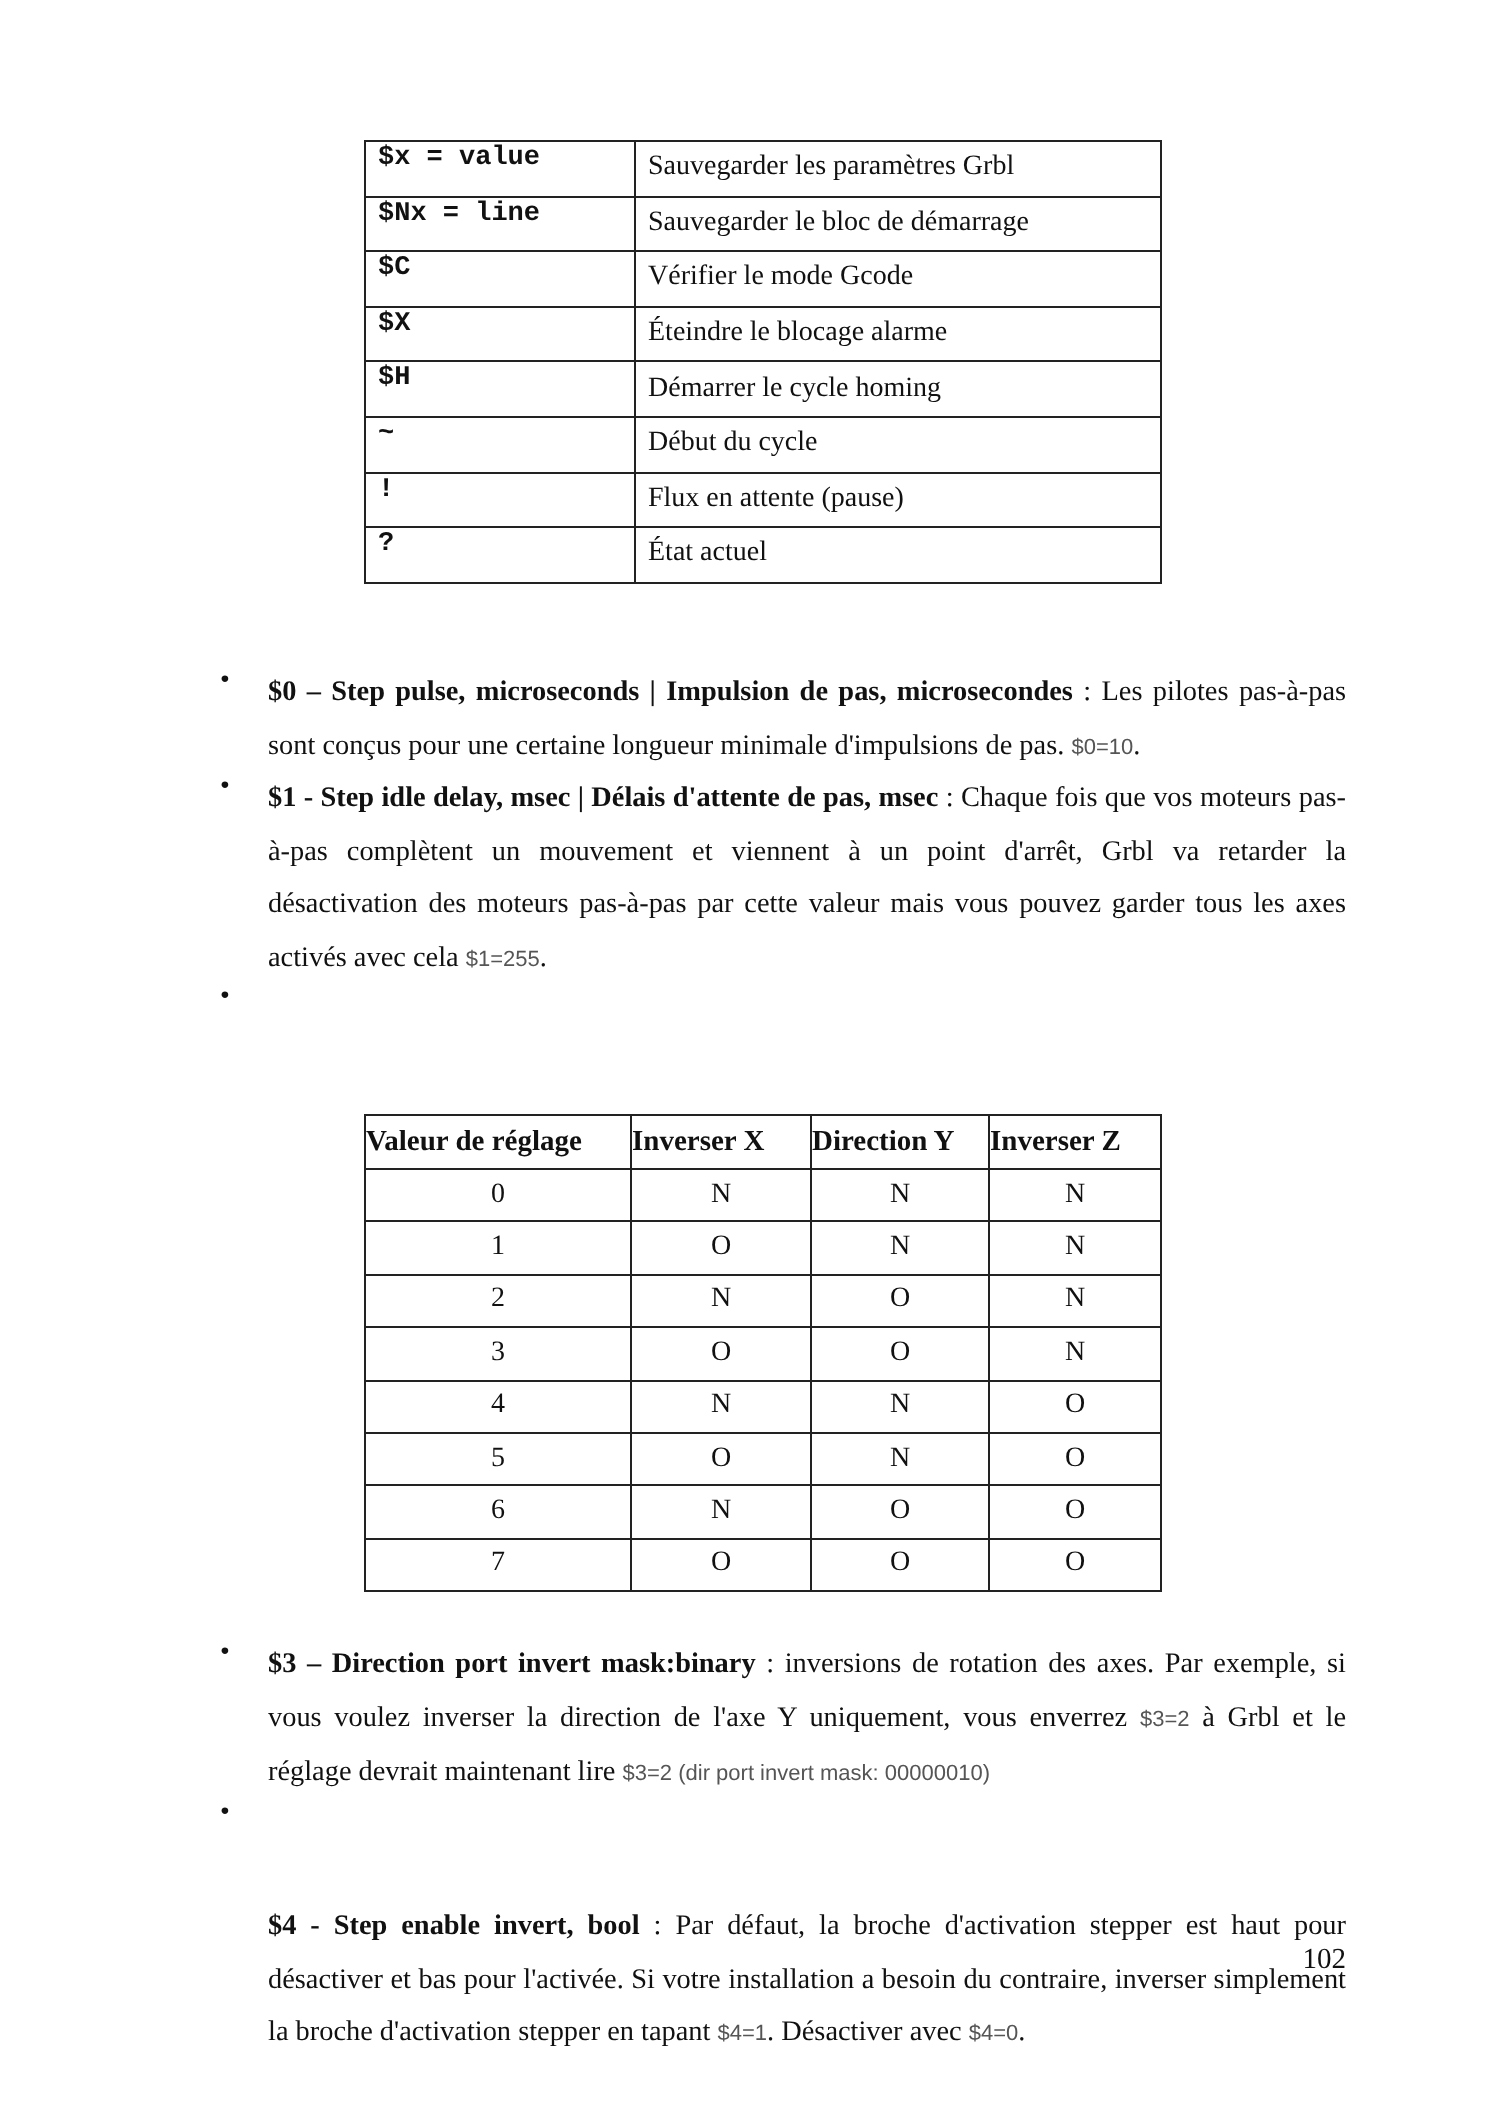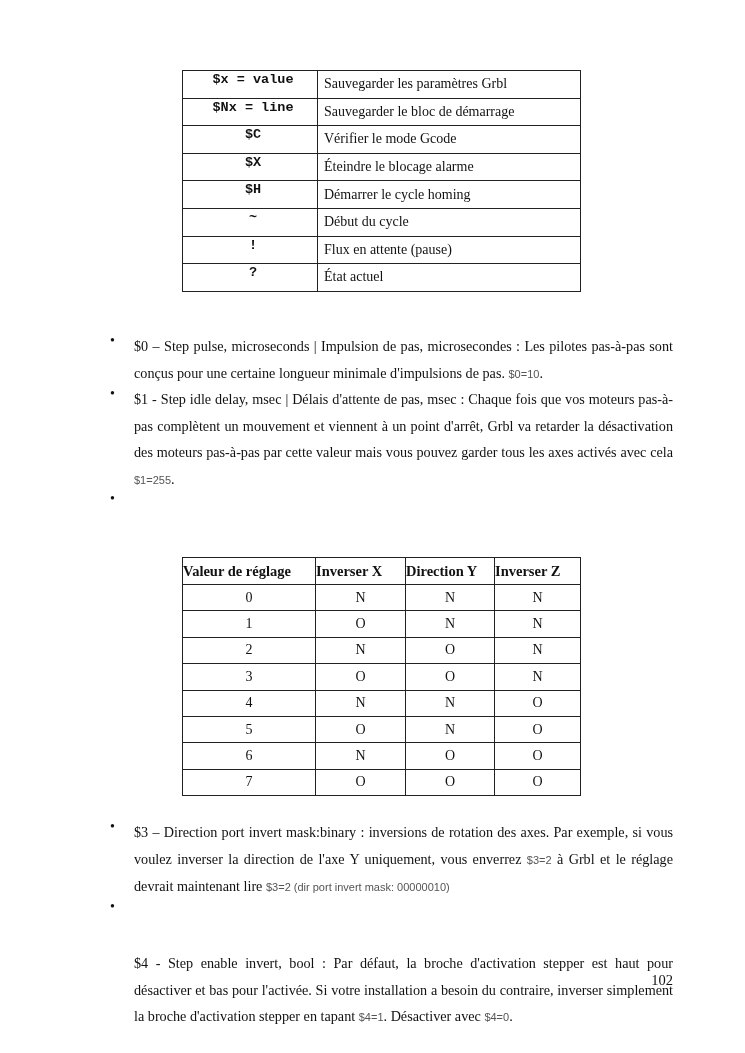--- a/index.html
+++ b/index.html
@@ -7,32 +7,32 @@
       width: 745px; height: 1053px; position: relative; overflow: hidden;
       font-family: "Liberation Serif", serif; color: #111;
     }
     .page { position: absolute; left: 0; top: 0; width: 745px; height: 1053px; }
     table.t { border-collapse: collapse; position: absolute; }
     table.t td, table.t th { border: 1px solid #222; padding: 0; }
     #cmd-table { left: 182px; top: 70px; width: 399px; }
     #cmd-table td { height: 25.6px; font-size: 14px; vertical-align: middle; }
     #cmd-table td.code {
       width: 128px; padding-left: 6px; font-family: "Liberation Mono", monospace;
-      font-weight: bold; font-size: 13.5px; vertical-align: top; padding-top: 1px; text-align: center;
+      font-weight: bold; font-size: 13.5px; vertical-align: top; padding-top: 1px;
     }
     #cmd-table td.desc { padding-left: 6px; }
     #inv-table { left: 182px; top: 557px; width: 399px; }
     #inv-table th { font-weight: bold; font-size: 14.5px; height: 26px; text-align: left; }
     #inv-table td { height: 25.4px; text-align: center; font-size: 14px; }
     #inv-table th.c0 { width: 132px; }
     #inv-table th.c1 { width: 89px; }
     #inv-table th.c2 { width: 88px; }
     .item { position: absolute; left: 134px; width: 539px; font-size: 14.2px; line-height: 26.5px; text-align: justify; }
     .bullet { position: absolute; left: 110px; font-size: 14px; }
-    .item b { font-weight: normal; }
+    .item b { font-weight: bold; }
     .mono { font-family: Liberation Sans, sans-serif; font-size: 11px; color: #555; }
     .pageno { position: absolute; right: 72px; top: 972px; font-size: 14.5px; text-align: center; }
   </style>
 </head>
 <body>
 
 <div class="page">
 
   <table class="t" id="cmd-table">
     <tbody id="cmd-body">

